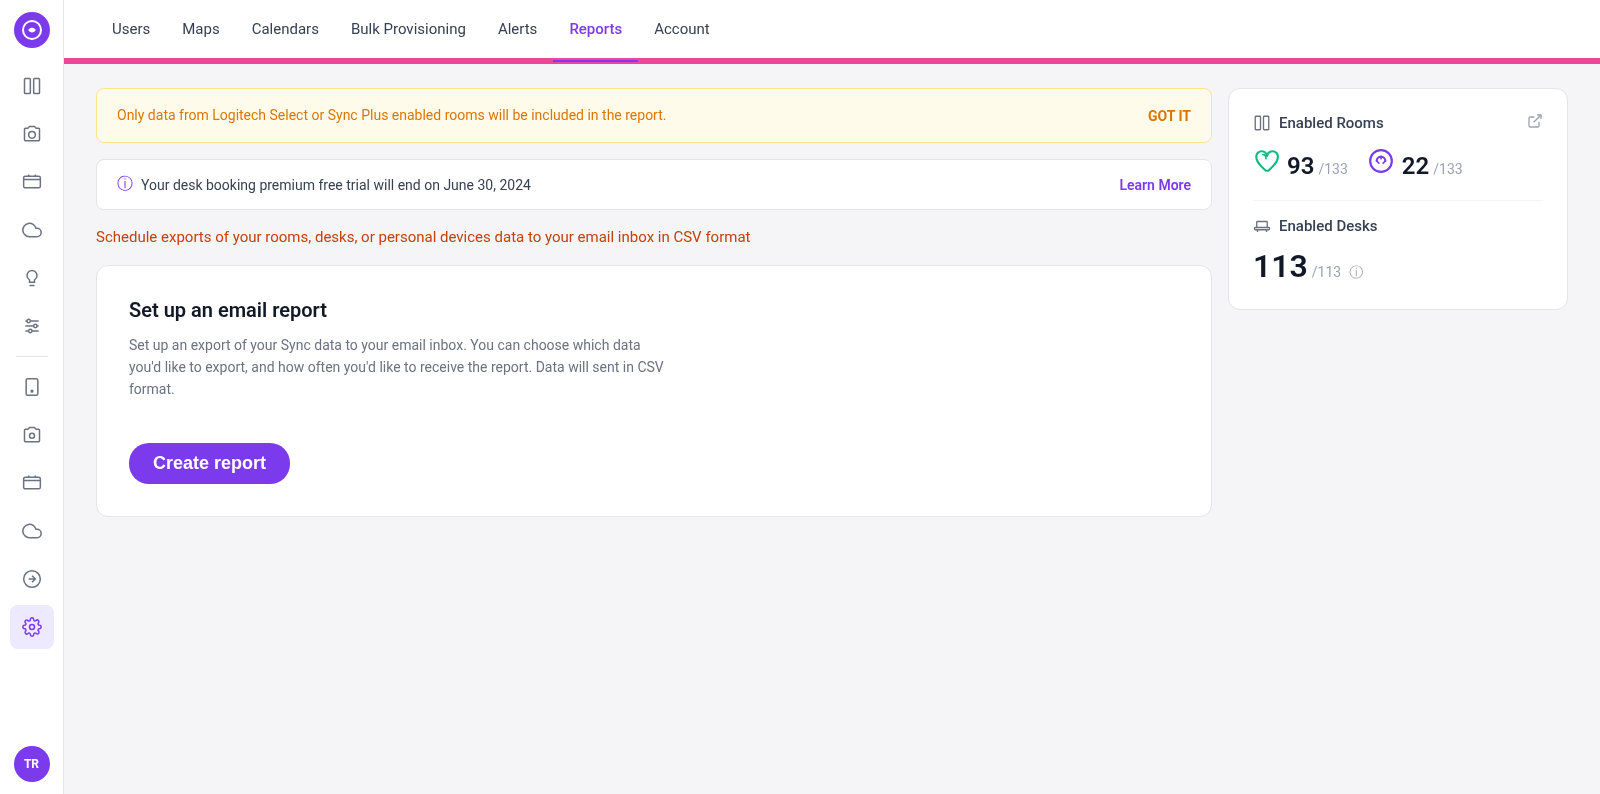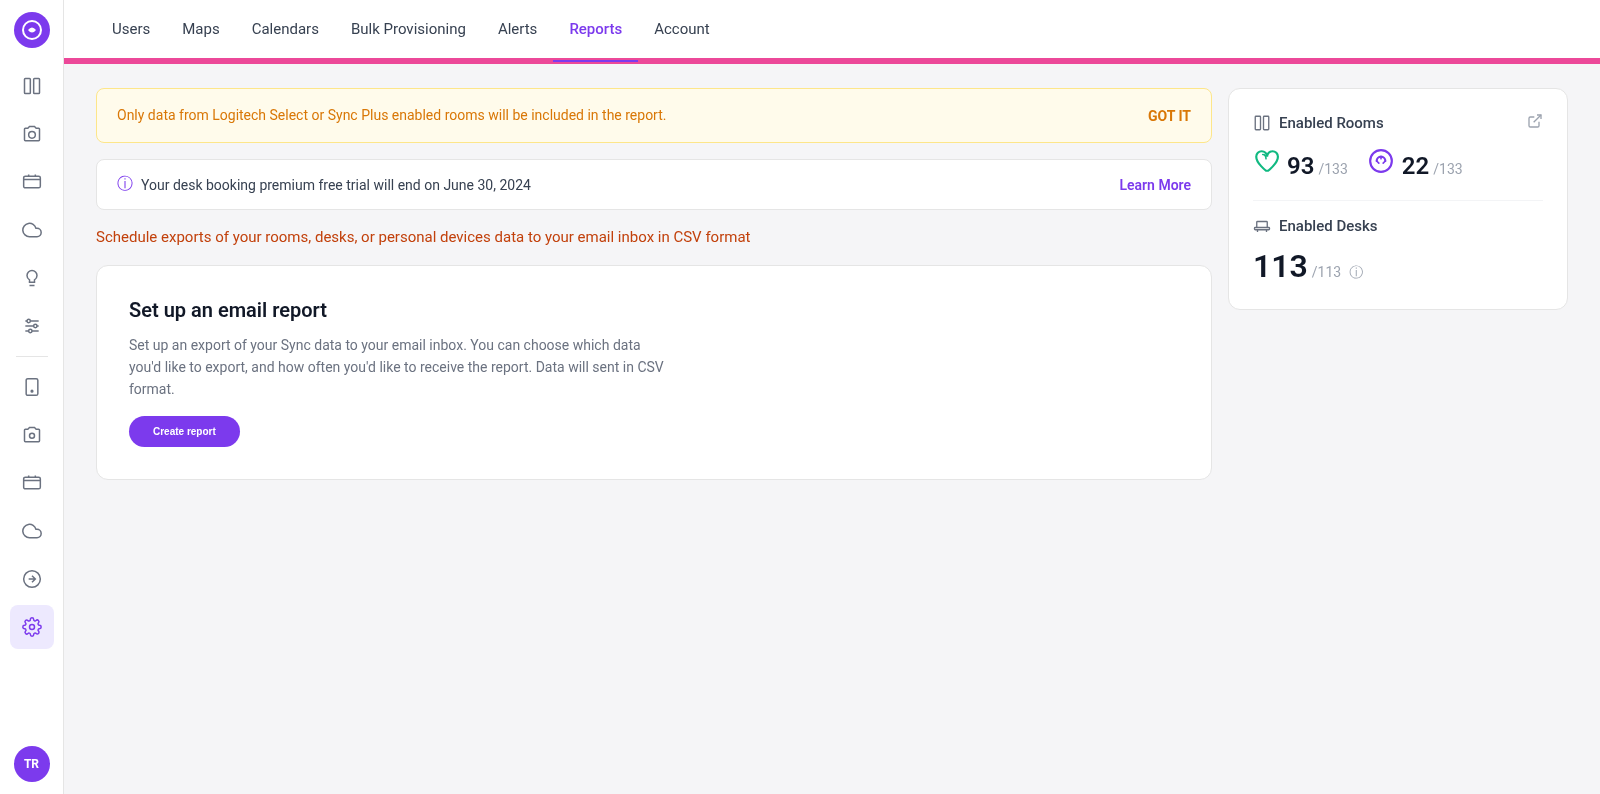--- a/index.html
+++ b/index.html
@@ -204,30 +204,30 @@
     .setup-card-title {
       font-size: 20px;
       font-weight: 600;
       color: #111827;
       margin-bottom: 12px;
     }
     .setup-card-desc {
       color: #6b7280;
       font-size: 14px;
       line-height: 1.6;
-      margin-bottom: 15px;
+      margin-bottom: 42px;
       max-width: 540px;
     }
     .create-btn {
       background: #7c3aed;
       color: white;
       border: none;
       border-radius: 20px;
       padding: 10px 24px;
-      font-size: 10px;
+      font-size: 18px;
       font-weight: 600;
       cursor: pointer;
     }
 
     
     .stats-card {
       background: #fff;
       border: 1px solid #e5e5e5;
       border-radius: 12px;
       padding: 24px;

